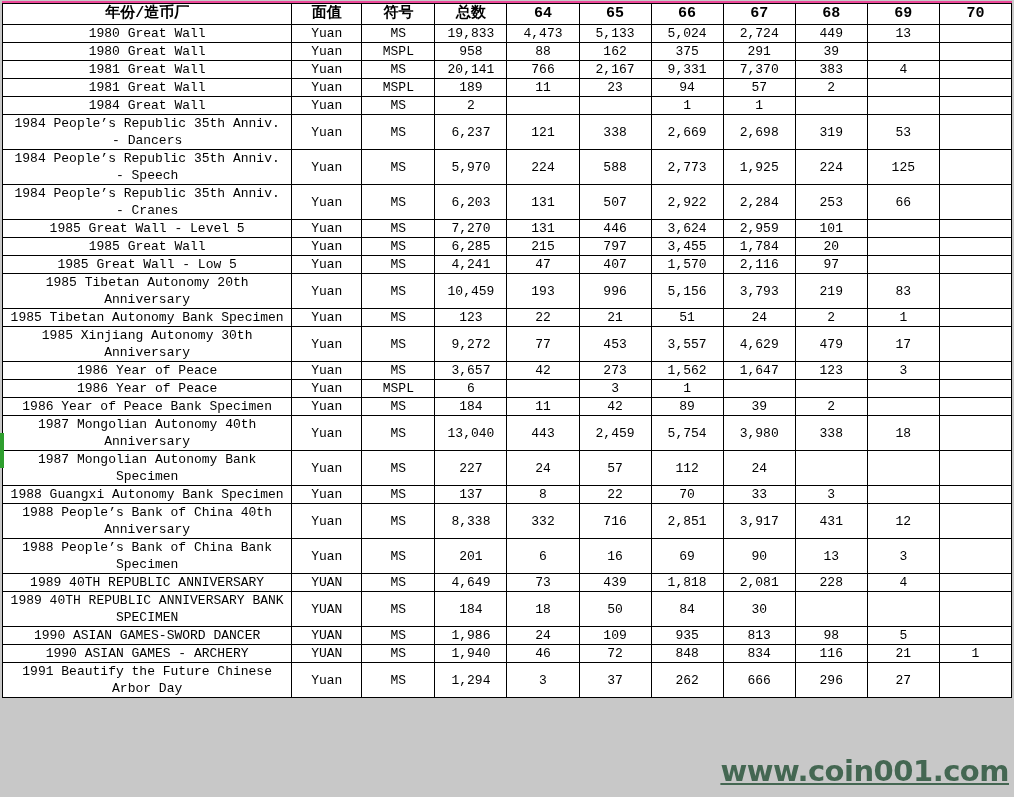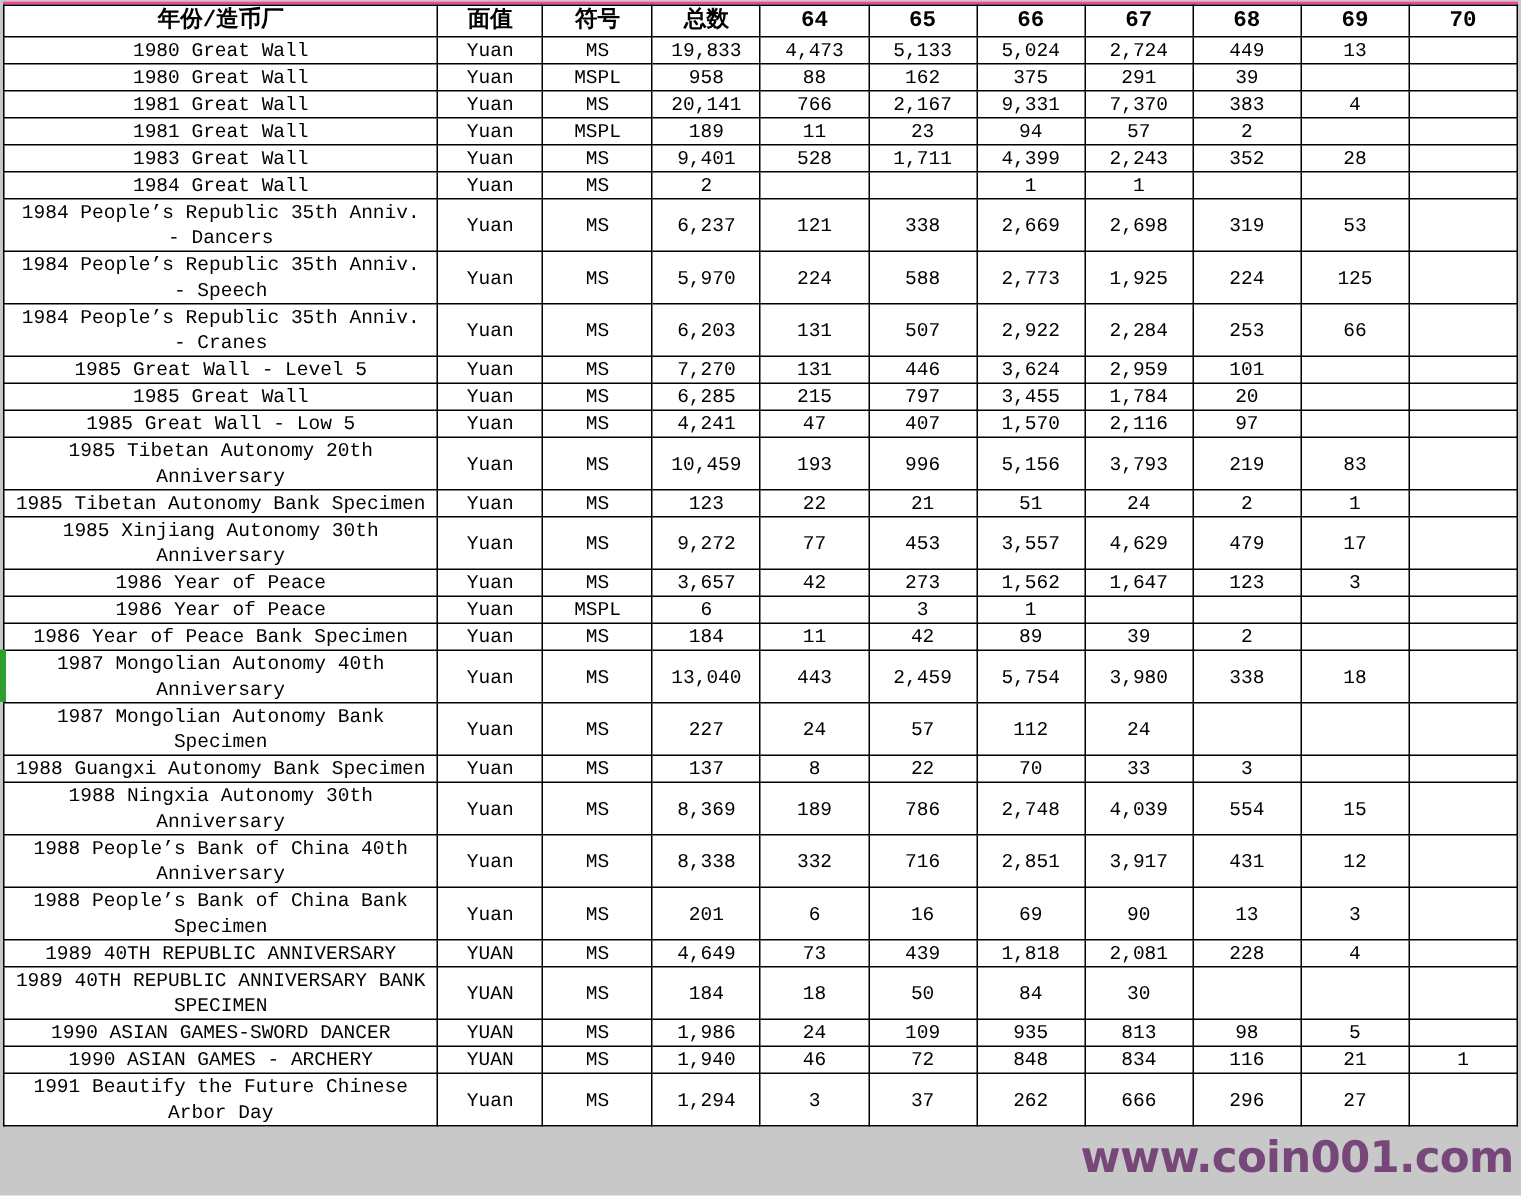--- a/index.html
+++ b/index.html
@@ -149,33 +149,20 @@
           <td>189</td>
           <td>11</td>
           <td>23</td>
           <td>94</td>
           <td>57</td>
           <td>2</td>
           <td></td>
           <td></td>
         </tr>
         <tr>
-          <td class="name-cell">1983 Great Wall</td>
-          <td>Yuan</td>
-          <td>MS</td>
-          <td>9,401</td>
-          <td>528</td>
-          <td>1,711</td>
-          <td>4,399</td>
-          <td>2,243</td>
-          <td>352</td>
-          <td>28</td>
-          <td></td>
-        </tr>
-        <tr>
           <td class="name-cell">1984 Great Wall</td>
           <td>Yuan</td>
           <td>MS</td>
           <td>2</td>
           <td></td>
           <td></td>
           <td>1</td>
           <td>1</td>
           <td></td>
           <td></td>
@@ -374,34 +361,20 @@
           <td class="name-cell">1988 Guangxi Autonomy Bank Specimen</td>
           <td>Yuan</td>
           <td>MS</td>
           <td>137</td>
           <td>8</td>
           <td>22</td>
           <td>70</td>
           <td>33</td>
           <td>3</td>
           <td></td>
-          <td></td>
-        </tr>
-        <tr>
-          <td class="name-cell">1988 Ningxia Autonomy 30th
-Anniversary</td>
-          <td>Yuan</td>
-          <td>MS</td>
-          <td>8,369</td>
-          <td>189</td>
-          <td>786</td>
-          <td>2,748</td>
-          <td>4,039</td>
-          <td>554</td>
-          <td>15</td>
           <td></td>
         </tr>
         <tr>
           <td class="name-cell">1988 People’s Bank of China 40th
 Anniversary</td>
           <td>Yuan</td>
           <td>MS</td>
           <td>8,338</td>
           <td>332</td>
           <td>716</td>
@@ -491,13 +464,13 @@
           <td>296</td>
           <td>27</td>
           <td></td>
         </tr>
       </tbody>
   </table>
 </div>
 
 <div class="selection-bar" id="selection-bar" style="top: 432.5px; height: 35px; background: rgb(46, 158, 46);"></div>
 
-<div class="watermark" style="color: #701a75;">www.coin001.com</div>
+<div class="watermark" style="color: #14532d; text-decoration: underline;">www.coin001.com</div>
 
 </body></html>

